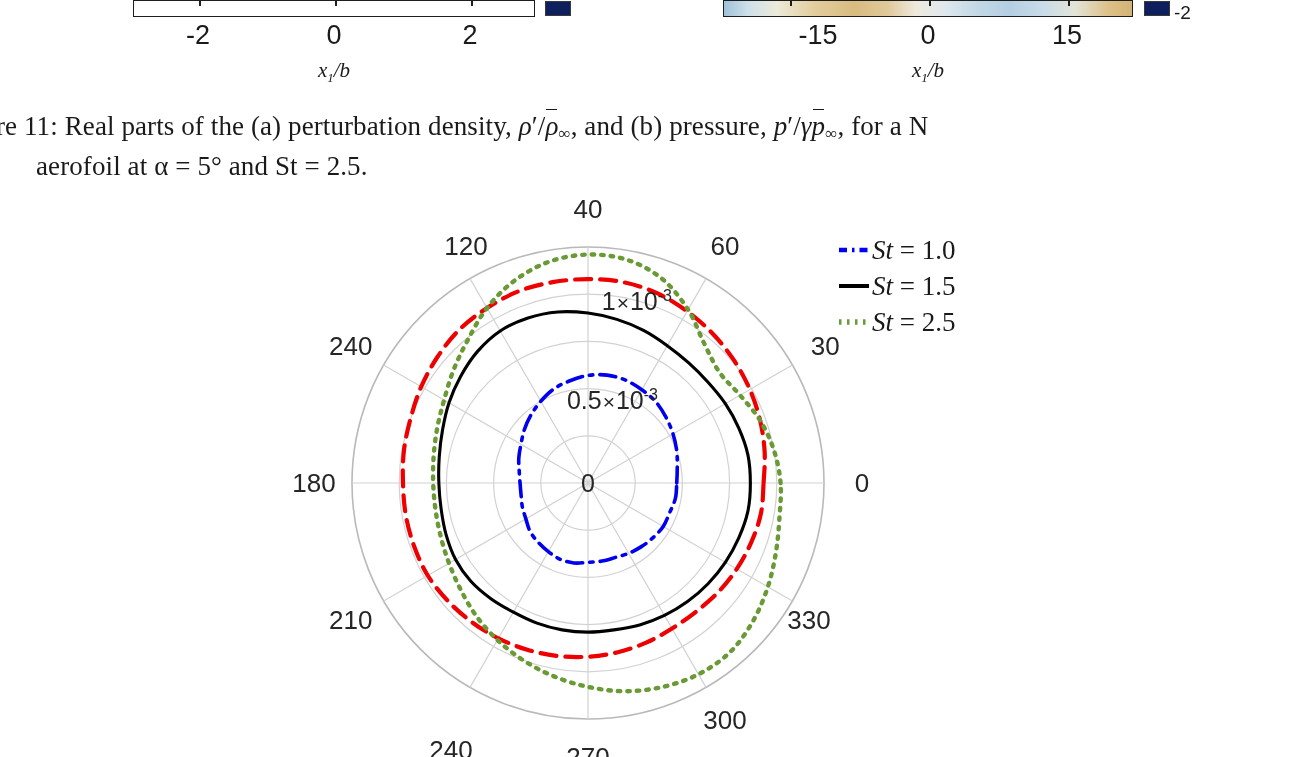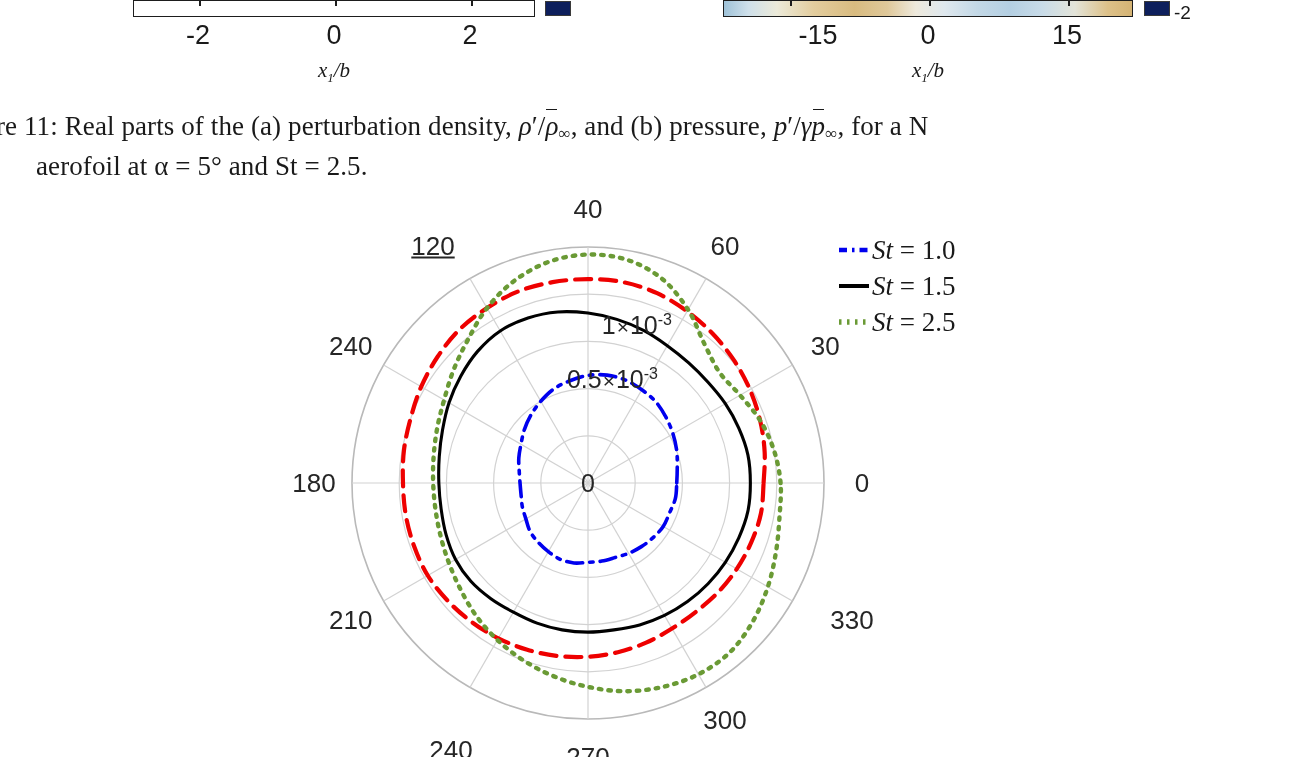--- a/index.html
+++ b/index.html
@@ -164,31 +164,31 @@
         <path d="M420.37,258.00C420.37,248.60 419.83,238.95 417.90,229.81C415.97,220.66 412.56,211.63 408.80,203.11C405.04,194.60 400.47,186.34 395.34,178.70C390.22,171.06 384.15,164.06 378.04,157.27C371.94,150.48 365.52,144.06 358.73,137.96C351.94,131.85 344.83,126.08 337.30,120.66C329.76,115.23 321.94,109.80 313.53,105.42C305.13,101.04 296.11,97.27 286.85,94.38C277.60,91.49 267.84,89.32 258.00,88.08C248.16,86.84 237.85,86.12 227.84,86.94C217.83,87.76 207.55,89.84 197.95,93.01C188.34,96.17 178.61,100.38 170.21,105.94C161.81,111.50 154.14,118.84 147.56,126.39C140.98,133.93 135.48,142.64 130.73,151.20C125.97,159.77 122.05,168.79 119.02,177.76C115.99,186.73 114.15,196.05 112.52,205.05C110.89,214.05 109.87,222.95 109.25,231.77C108.64,240.60 108.54,249.31 108.85,258.00C109.16,266.69 109.91,275.29 111.11,283.90C112.32,292.51 113.66,301.23 116.07,309.66C118.48,318.09 121.43,326.69 125.56,334.46C129.69,342.24 134.96,349.76 140.85,356.30C146.74,362.84 153.82,368.56 160.91,373.70C168.01,378.85 175.75,383.09 183.42,387.17C191.10,391.25 198.87,395.20 206.99,398.16C215.10,401.11 223.60,403.39 232.10,404.89C240.60,406.39 249.37,407.15 258.00,407.15C266.63,407.15 275.29,406.09 283.90,404.89C292.51,403.68 301.23,402.34 309.66,399.93C318.09,397.52 326.49,394.33 334.46,390.44C342.44,386.55 350.25,381.88 357.51,376.60C364.78,371.31 371.74,365.28 378.04,358.73C384.35,352.18 390.22,344.94 395.34,337.30C400.47,329.66 405.04,321.40 408.80,312.89C412.56,304.37 415.97,295.34 417.90,286.19C419.83,277.05 420.37,267.40 420.37,258.00Z" fill="none" stroke="#000000" stroke-width="3.1" stroke-linecap="round" stroke-linejoin="round"></path>
         <path d="M433.58,258.00C434.20,247.73 435.22,237.29 434.64,226.85C434.05,216.42 432.55,205.75 430.09,195.36C427.63,184.98 424.21,174.53 419.87,164.54C415.53,154.55 410.22,144.68 404.08,135.43C397.93,126.18 390.82,117.22 383.00,109.03C375.17,100.85 366.44,93.13 357.12,86.32C347.80,79.51 337.71,73.02 327.09,68.17C316.47,63.31 304.92,59.54 293.41,57.19C281.89,54.85 269.80,54.10 258.00,54.10C246.20,54.10 234.22,55.14 222.59,57.19C210.97,59.24 199.19,62.08 188.26,66.39C177.33,70.70 166.81,76.67 156.99,83.05C147.18,89.43 137.59,96.57 129.36,104.69C121.13,112.82 113.94,122.28 107.59,131.79C101.23,141.29 95.72,151.44 91.22,161.71C86.72,171.99 83.47,182.79 80.59,193.43C77.70,204.07 75.20,214.78 73.93,225.54C72.66,236.31 72.67,247.24 72.98,258.00C73.29,268.76 73.93,279.58 75.79,290.13C77.65,300.68 80.47,311.22 84.13,321.28C87.80,331.35 92.17,341.44 97.76,350.51C103.36,359.58 110.42,368.00 117.71,375.72C125.00,383.44 133.06,390.58 141.50,396.84C149.93,403.11 159.02,408.68 168.32,413.33C177.62,417.98 187.44,421.84 197.30,424.77C207.17,427.70 217.39,429.76 227.51,430.92C237.63,432.07 247.95,432.32 258.00,431.70C268.05,431.08 278.15,429.54 287.83,427.20C297.52,424.86 307.09,421.62 316.12,417.67C325.15,413.73 333.70,408.68 342.02,403.52C350.33,398.36 358.32,392.77 366.01,386.72C373.70,380.67 381.37,374.36 388.17,367.22C394.96,360.09 401.28,352.21 406.79,343.90C412.30,335.60 417.20,326.64 421.22,317.41C425.24,308.17 428.86,298.39 430.92,288.49C432.98,278.59 432.96,268.27 433.58,258.00Z" fill="none" stroke="#ee0000" stroke-width="4.2" stroke-linecap="round" stroke-linejoin="round" stroke-dasharray="16,9"></path>
         <path d="M450.58,258.00C449.65,246.91 447.35,235.65 443.93,225.22C440.52,214.78 435.74,204.53 430.09,195.36C424.45,186.20 416.81,178.17 410.06,170.21C403.31,162.24 395.54,156.07 389.61,147.56C383.69,139.06 379.76,129.64 374.50,119.16C369.25,108.68 365.10,95.55 358.06,84.68C351.02,73.82 342.38,62.27 332.26,53.97C322.14,45.67 309.72,38.95 297.34,34.88C284.97,30.81 271.06,29.24 258.00,29.55C244.94,29.86 231.26,32.38 218.99,36.74C206.72,41.11 194.72,48.03 184.39,55.75C174.05,63.47 164.75,73.20 156.99,83.05C149.24,92.89 143.44,104.47 137.86,114.82C132.27,125.17 127.45,135.12 123.49,145.14C119.54,155.16 116.83,165.27 114.12,174.93C111.40,184.59 108.94,193.80 107.20,203.11C105.46,212.42 104.35,221.64 103.68,230.79C103.01,239.94 102.87,248.98 103.18,258.00C103.49,267.02 104.28,275.95 105.54,284.88C106.80,293.82 108.50,302.70 110.75,311.60C112.99,320.49 115.69,329.37 119.02,338.24C122.35,347.11 126.17,355.99 130.73,364.80C135.28,373.60 140.24,382.70 146.35,391.06C152.46,399.42 159.53,407.57 167.38,414.97C175.22,422.36 184.01,429.35 193.43,435.41C202.85,441.48 213.14,446.95 223.90,451.37C234.67,455.78 246.20,459.42 258.00,461.90C269.80,464.38 282.34,466.22 294.72,466.24C307.10,466.26 319.97,464.85 332.26,462.03C344.55,459.20 357.16,455.10 368.45,449.30C379.74,443.50 390.92,436.04 399.99,427.22C409.06,418.39 416.57,407.24 422.88,396.35C429.19,385.45 433.99,373.49 437.86,361.84C441.72,350.19 444.12,338.13 446.06,326.45C448.00,314.77 448.76,303.18 449.51,291.77C450.26,280.36 451.51,269.09 450.58,258.00Z" fill="none" stroke="#6a9a35" stroke-width="4.4" stroke-linecap="round" stroke-linejoin="round" stroke-dasharray="2.5,7"></path>
       </g>
     </svg>
   <div id="polar-labels" style="position:absolute;left:0;top:0;width:520px;height:520px;">
       <div class="ang-label" style="left: 532px; top: 258px;">0</div>
       <div class="ang-label" style="left: 495.291px; top: 121px;">30</div>
       <div class="ang-label" style="left: 395px; top: 20.709px;">60</div>
       <div class="ang-label" style="left: 258px; top: -16px;">40</div>
-      <div class="ang-label" style="left: 103px; top: 20.709px; text-decoration: underline;">120</div>
+      <div class="ang-label" style="left: 136px; top: 20.709px;">120</div>
       <div class="ang-label" style="left: 20.709px; top: 121px;">240</div>
       <div class="ang-label" style="left: -16px; top: 258px;">180</div>
       <div class="ang-label" style="left: 20.709px; top: 395px;">210</div>
       <div class="ang-label" style="left: 121px; top: 495.291px; margin-top: 30px;">240</div>
       <div class="ang-label" style="left: 258px; top: 532px;">270</div>
       <div class="ang-label" style="left: 395px; top: 495.291px;">300</div>
-      <div class="ang-label" style="left: 522px; top: 395px;">330</div>
+      <div class="ang-label" style="left: 479px; top: 395px;">330</div>
       <div class="rad-label" style="left: 258px; top: 258px;">0</div>
-      <div class="rad-label" style="left: 282.433px; top: 154px;"><span>0.5</span><span class="times">×</span><span>10</span><sup>-3</sup></div>
-      <div class="rad-label" style="left: 306.865px; top: 75.6332px; margin-top: 24px;"><span>1</span><span class="times">×</span><span>10</span><sup>-3</sup></div>
+      <div class="rad-label" style="left: 282.433px; top: 175px;"><span>0.5</span><span class="times">×</span><span>10</span><sup>-3</sup></div>
+      <div class="rad-label" style="left: 306.865px; top: 75.6332px;"><span>1</span><span class="times">×</span><span>10</span><sup>-3</sup></div>
     </div>
 </div>
 
 <div id="legend" style="left:838px;top:232px;width:240px;">
     <div class="leg-row">
       <span class="leg-key">
         <svg width="34" height="22">
           <line x1="1" y1="11" x2="31" y2="11" stroke="#0000ee" stroke-width="4.5" stroke-linecap="butt" stroke-dasharray="8,5,2.5,5"></line>
         </svg>
       </span>

